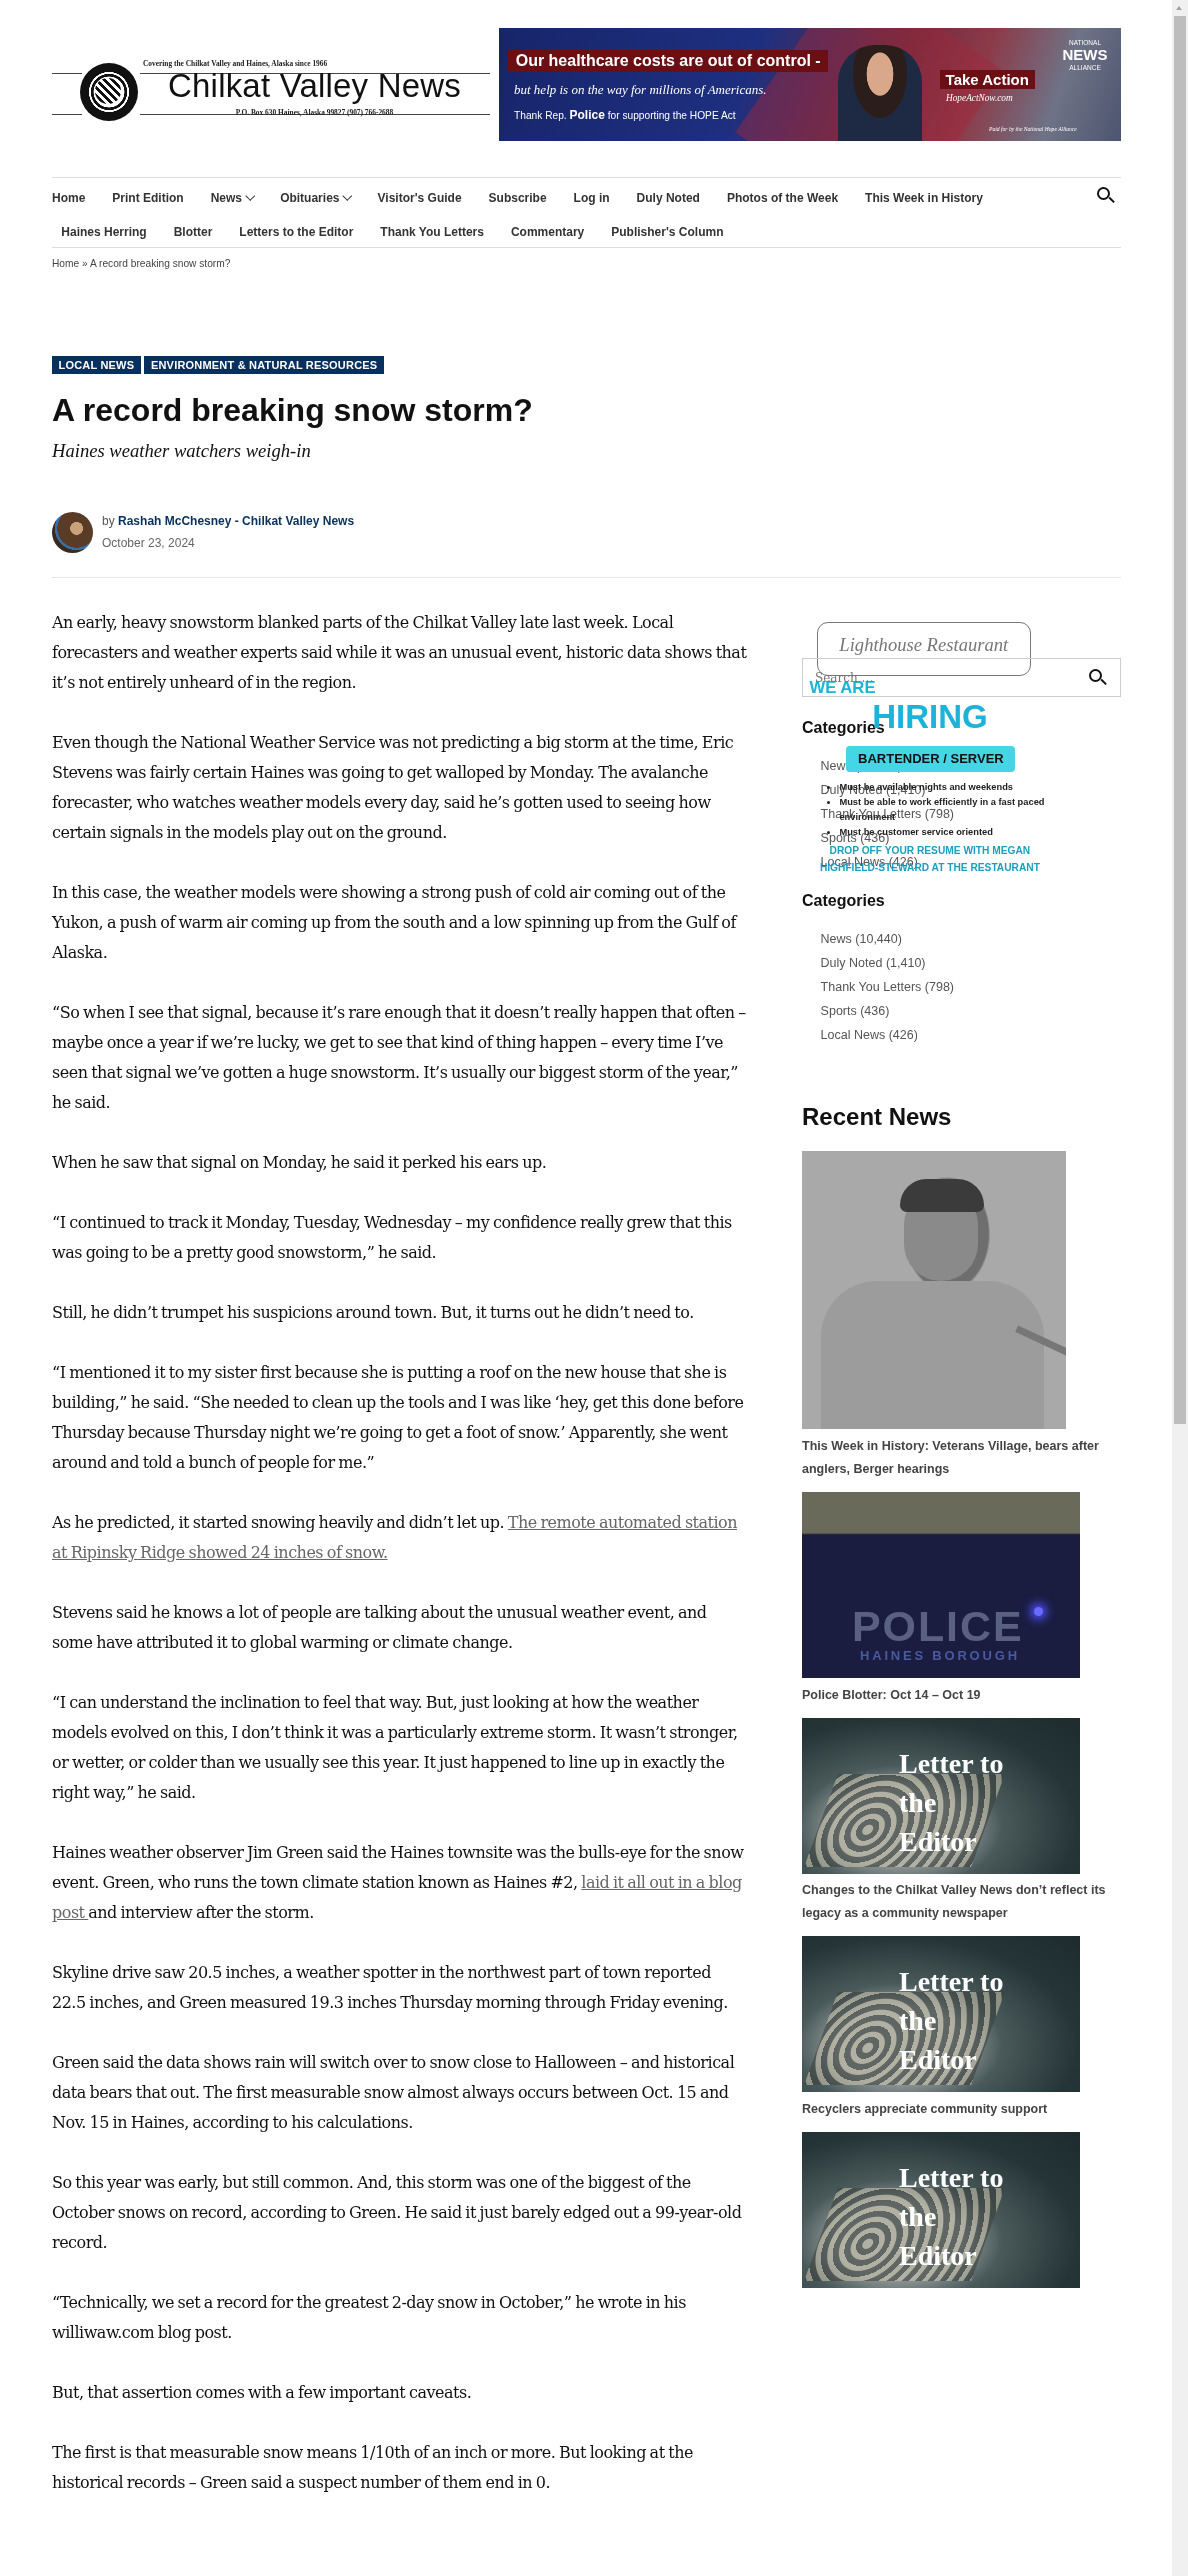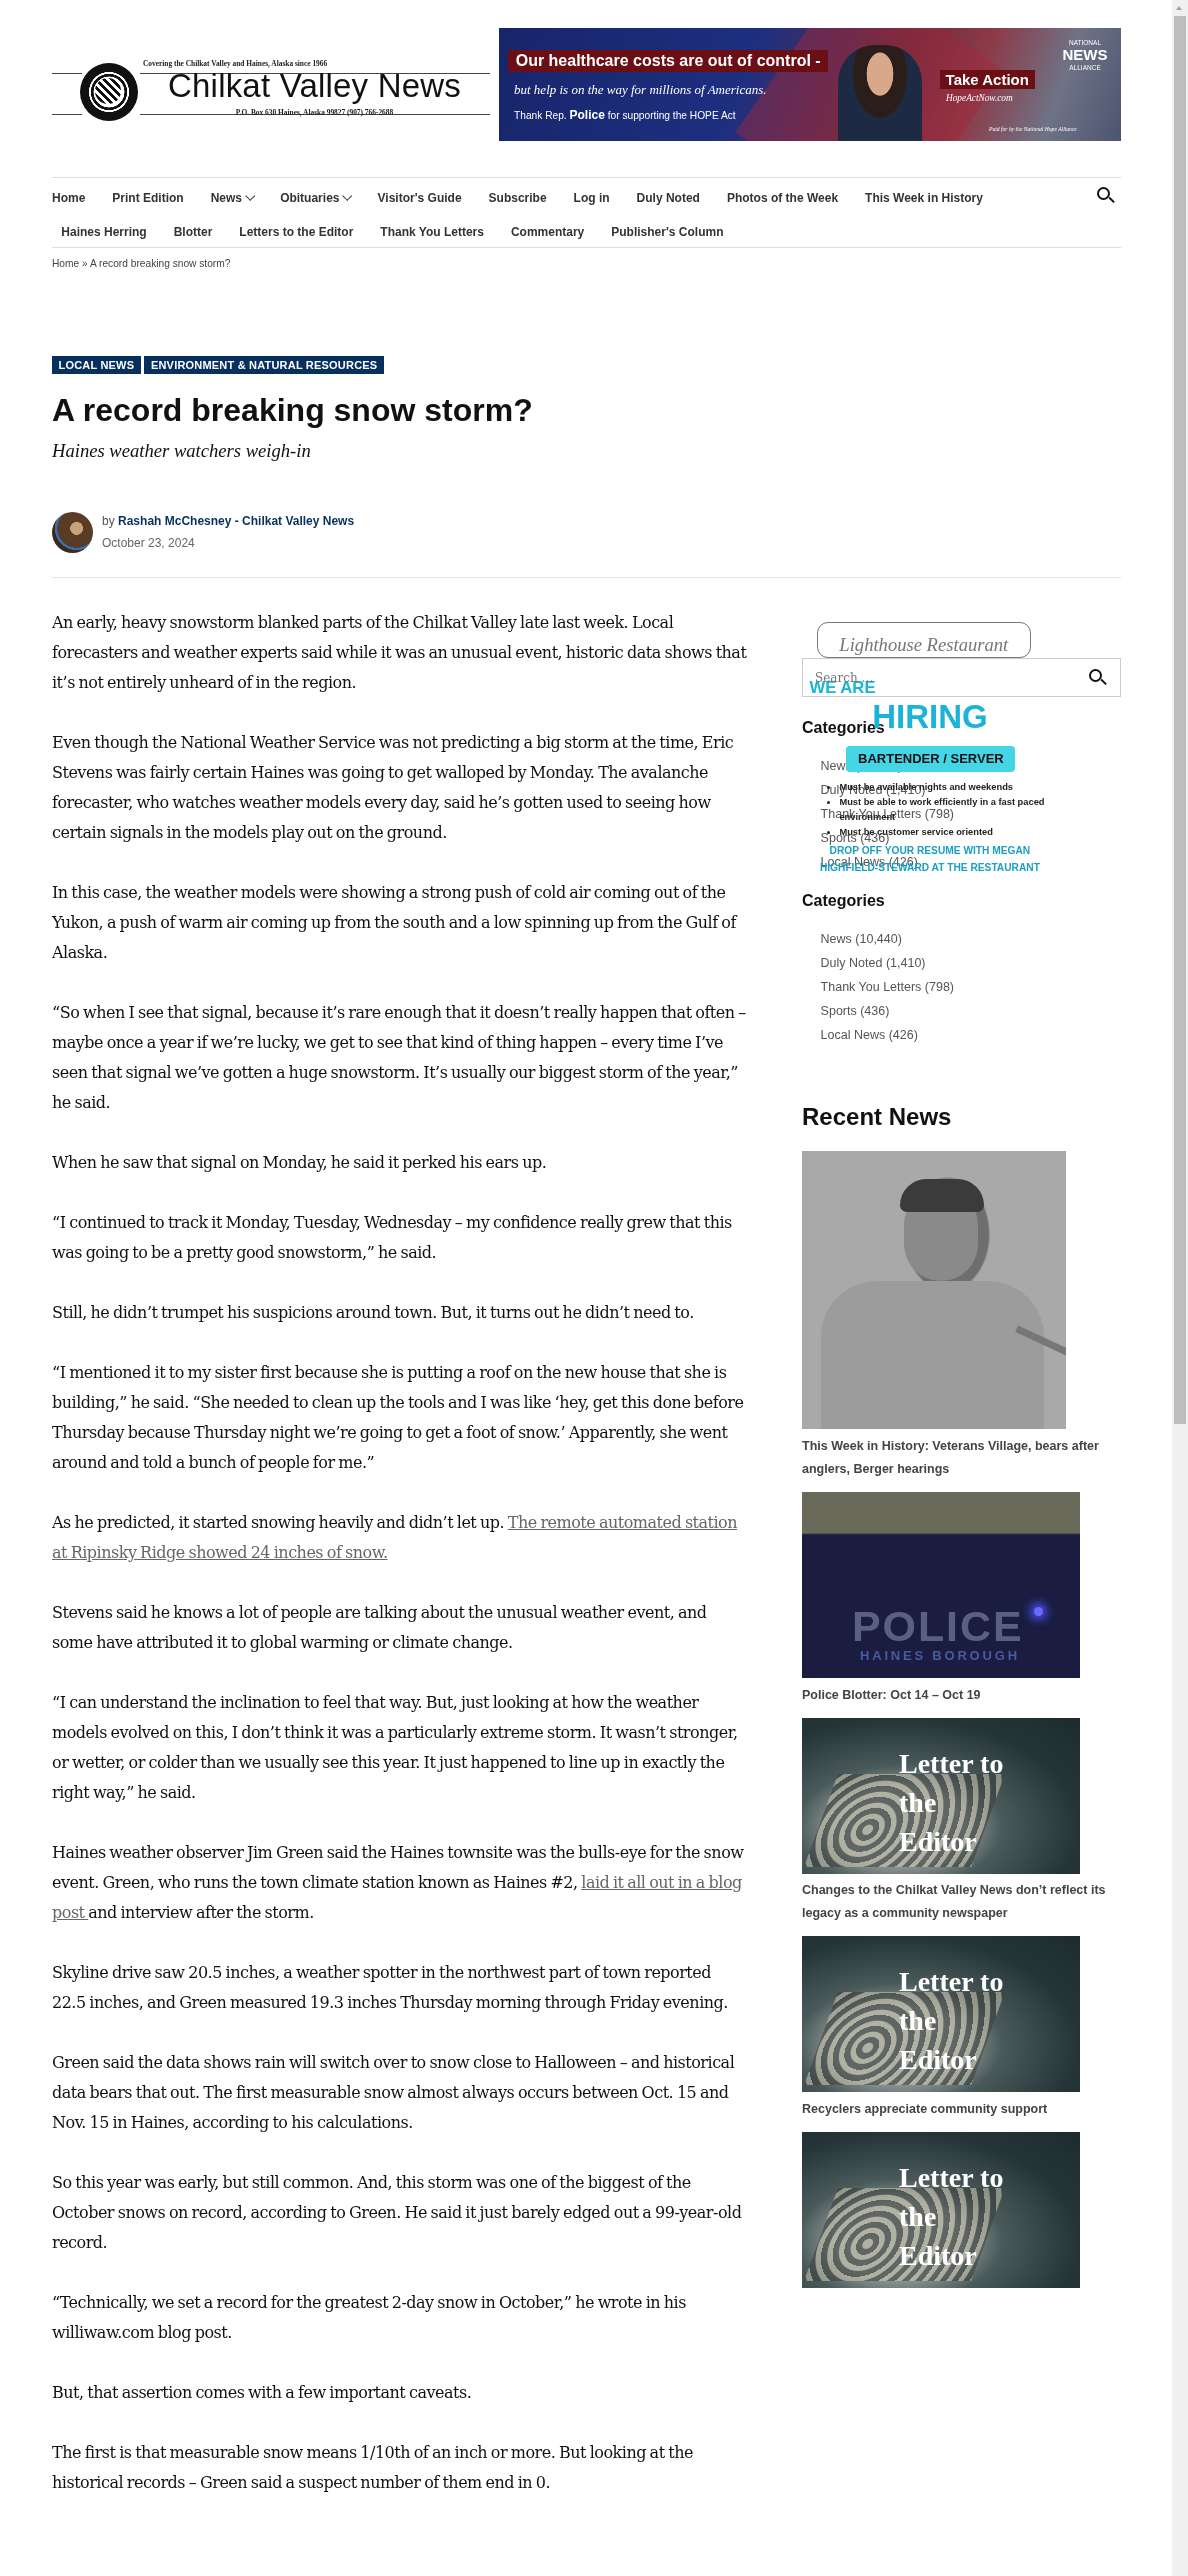--- a/index.html
+++ b/index.html
@@ -70,21 +70,21 @@
   .byline-rule { position: absolute; left: 0; top: 577px; width: 1069px; height: 0.9px; background: #e5e5e5; }
 
   
   .article { position: absolute; left: 0; top: 608px; width: 696px; font-family: "DejaVu Serif", serif; font-size: 16px; line-height: 30px; color: #111; letter-spacing: -0.5px; word-spacing: -0.9px; }
   .article p { margin-bottom: 30px; }
   .article a.inline-link { color: #666; text-decoration: underline; }
 
   
   .sidebar { position: absolute; left: 750px; top: 613px; width: 319px; }
   .hiring-ad { position: relative; width: 241px; height: 288px; margin-left: 7.4px; }
-  .hiring-ad .script { position: absolute; left: 7.4px; top: 9.3px; width: 214px; height: 36px; border: 1.4px solid #777; border-radius: 11px;
+  .hiring-ad .script { position: absolute; left: 7.4px; top: 9.3px; width: 214px; height: 54px; border: 1.4px solid #777; border-radius: 11px;
     font-family: "Liberation Serif", serif; font-style: italic; font-size: 18.6px; color: #777; text-align: center; line-height: 43px; }
   .hiring-ad .weare { position: absolute; left: 0; top: 65px; width: 241px; text-align: left; color: #1bb3d8; font-weight: bold; font-size: 16.7px; }
   .hiring-ad .hiring { position: absolute; left: 0; top: 85px; width: 241px; text-align: center; color: #1bb3d8; font-weight: bold; font-size: 33px; }
   .hiring-ad .role { position: absolute; left: 37px; top: 133px; width: 169px; height: 26px; background: #45d6e6; border-radius: 3.7px;
     text-align: center; font-weight: bold; font-size: 13px; line-height: 26px; color: #111; }
   .hiring-ad ul { position: absolute; left: 15px; top: 167px; width: 223px; list-style: disc; font-size: 9.3px; font-weight: bold; color: #222; line-height: 15px; padding-left: 15px; }
   .hiring-ad .drop { position: absolute; left: 0; top: 230px; width: 241px; text-align: center; color: #1a9fc0; font-weight: bold; font-size: 10.2px; line-height: 16.7px; }
 
   .search-box { position: relative; width: 319px; height: 39px; border: 0.9px solid #ccc; margin-top: 28px; }
   .search-box input { position: absolute; left: 0; top: 0; width: 278px; height: 37px; border: none; outline: none; padding-left: 12px;

